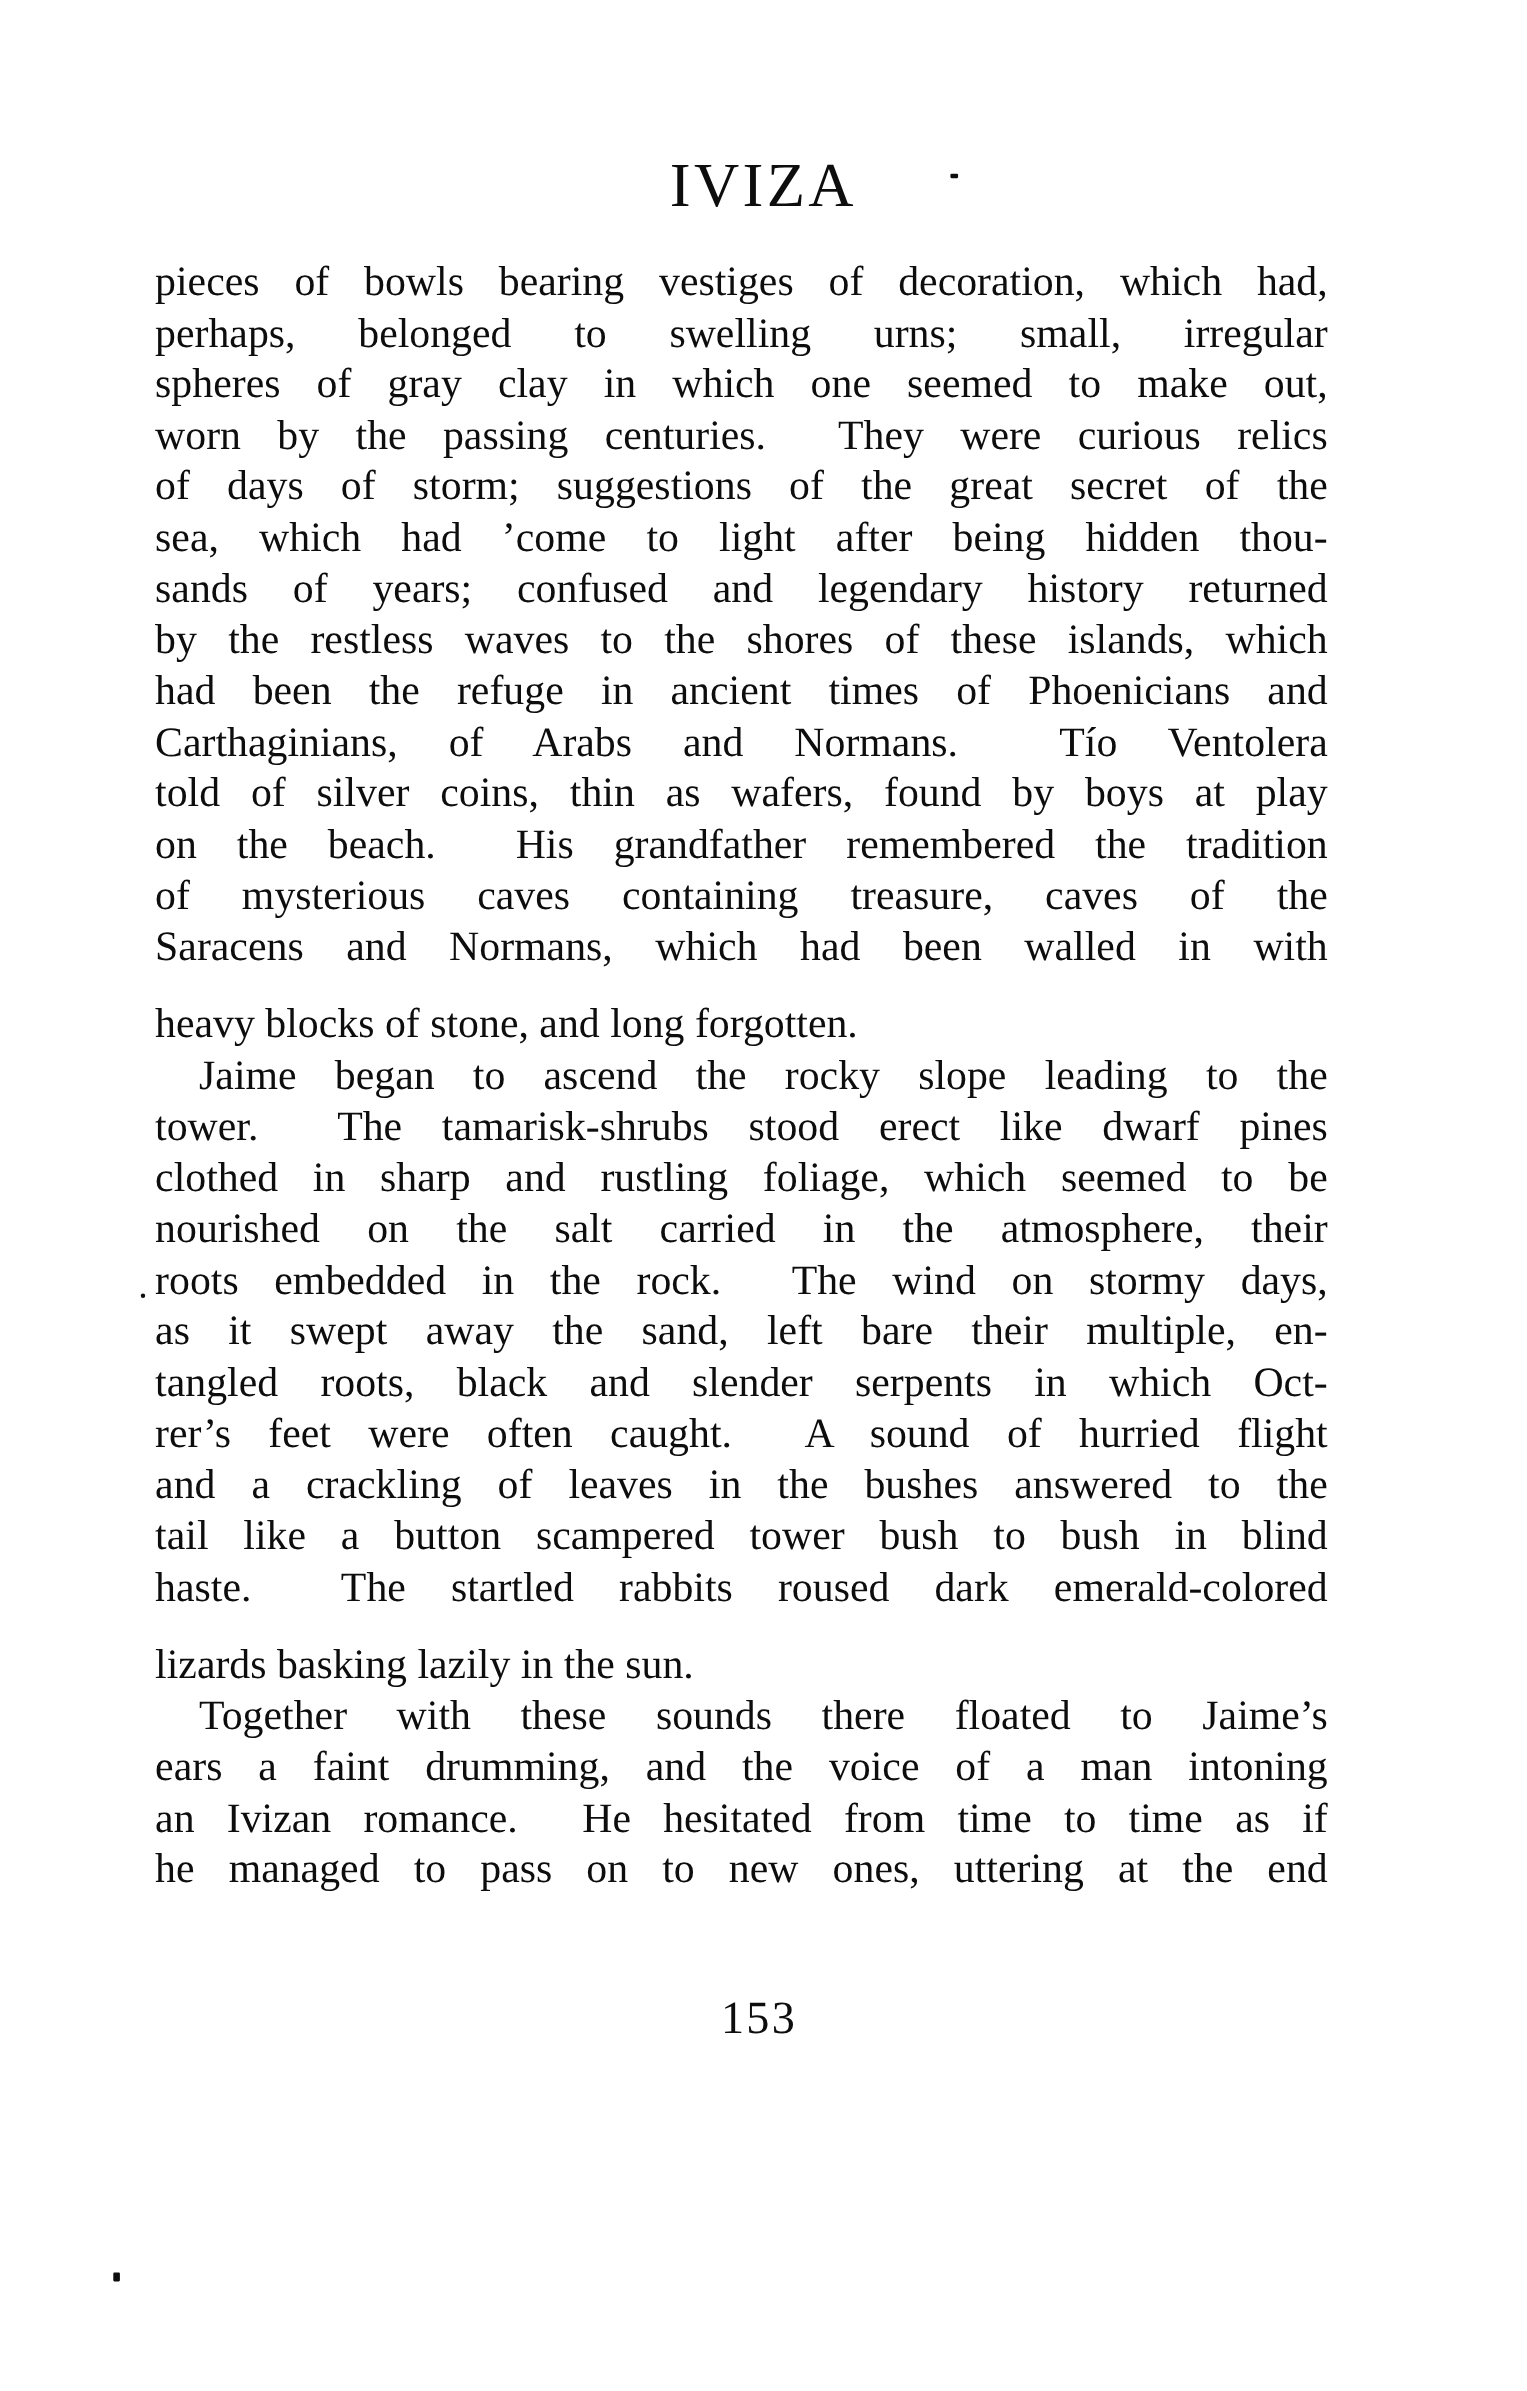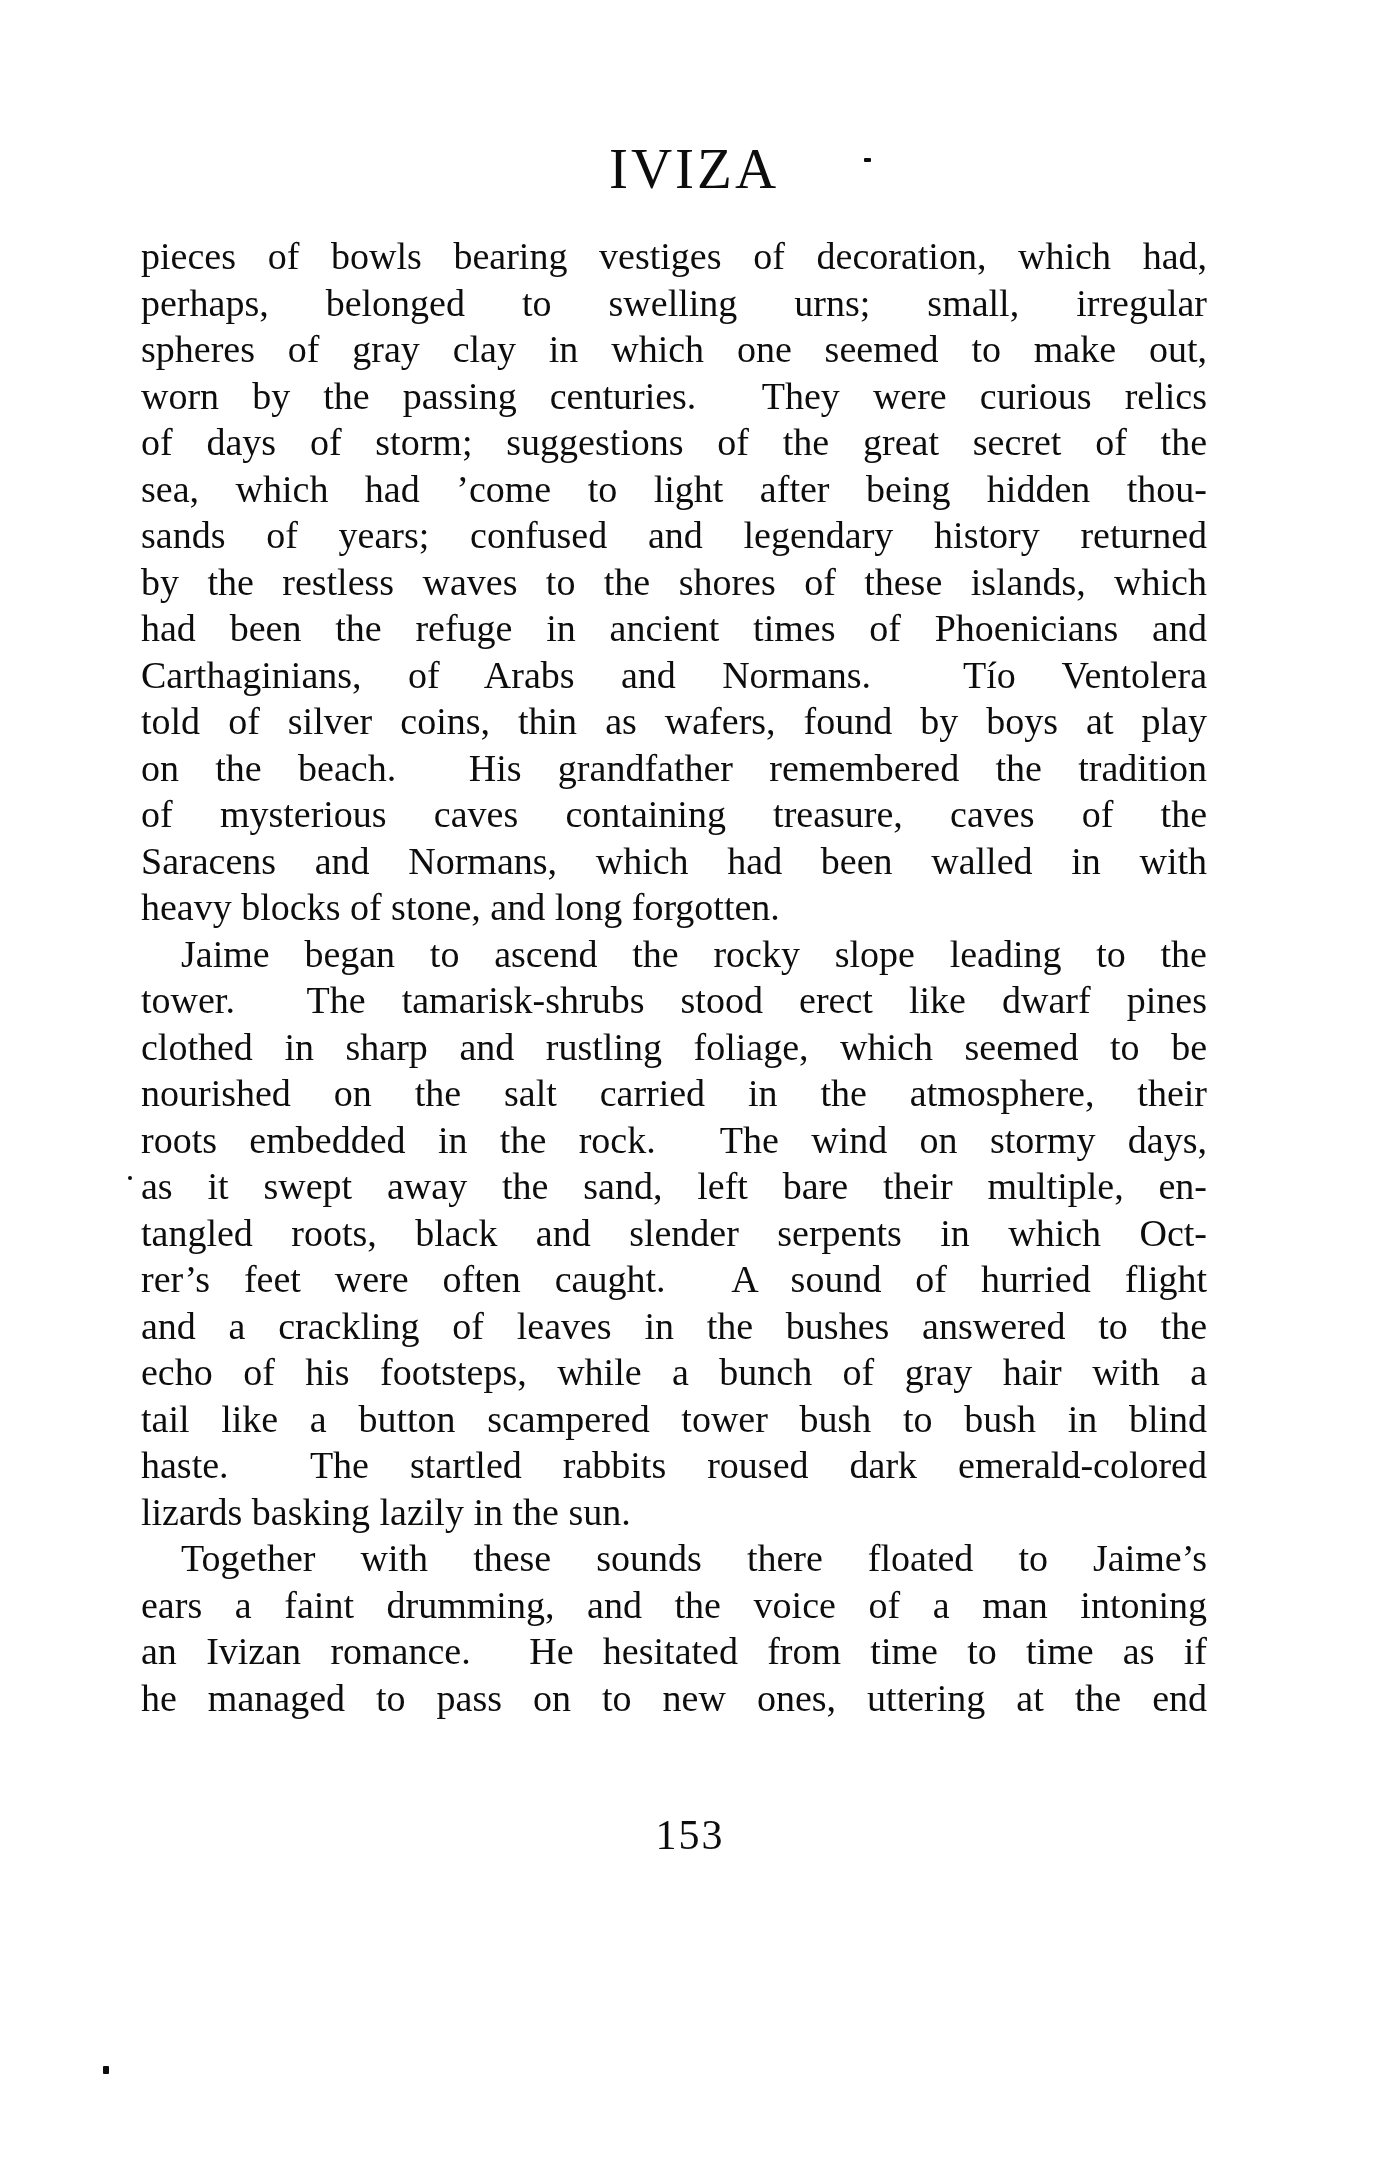--- a/index.html
+++ b/index.html
@@ -33,20 +33,21 @@
     line-height:46.5px;
   }
   .line{
     white-space:nowrap;
     text-align:justify;
     text-align-last:justify;
   }
   .line.rag{
     text-align:center;
     text-align-last:left;
+    margin-top:24px;
   }
   .line.ind{
     padding-left:40px;
   }
   .page-number{
     position:absolute;
     top:1814px;left:157px;width:1066px;
     text-align:center;
     font-size:42px;line-height:1;
     letter-spacing:2px;
@@ -84,21 +85,20 @@
     <div class="line rag">heavy blocks of stone, and long forgotten.</div>
     <div class="line ind">Jaime began to ascend the rocky slope leading to the</div>
     <div class="line">tower.&nbsp; The tamarisk-shrubs stood erect like dwarf pines</div>
     <div class="line">clothed in sharp and rustling foliage, which seemed to be</div>
     <div class="line">nourished on the salt carried in the atmosphere, their</div>
     <div class="line">roots embedded in the rock.&nbsp; The wind on stormy days,</div>
     <div class="line">as it swept away the sand, left bare their multiple, en-</div>
     <div class="line">tangled roots, black and slender serpents in which Oct-</div>
     <div class="line">rer’s feet were often caught.&nbsp; A sound of hurried flight</div>
     <div class="line">and a crackling of leaves in the bushes answered to the</div>
-    <div class="line">echo of his footsteps, while a bunch of gray hair with a</div>
     <div class="line">tail like a button scampered tower bush to bush in blind</div>
     <div class="line">haste.&nbsp; The startled rabbits roused dark emerald-colored</div>
     <div class="line rag">lizards basking lazily in the sun.</div>
     <div class="line ind">Together with these sounds there floated to Jaime’s</div>
     <div class="line">ears a faint drumming, and the voice of a man intoning</div>
     <div class="line">an Ivizan romance.&nbsp; He hesitated from time to time as if</div>
     <div class="line">he managed to pass on to new ones, uttering at the end</div>
   </div>
 
   <div class="speck speck-b"></div>

